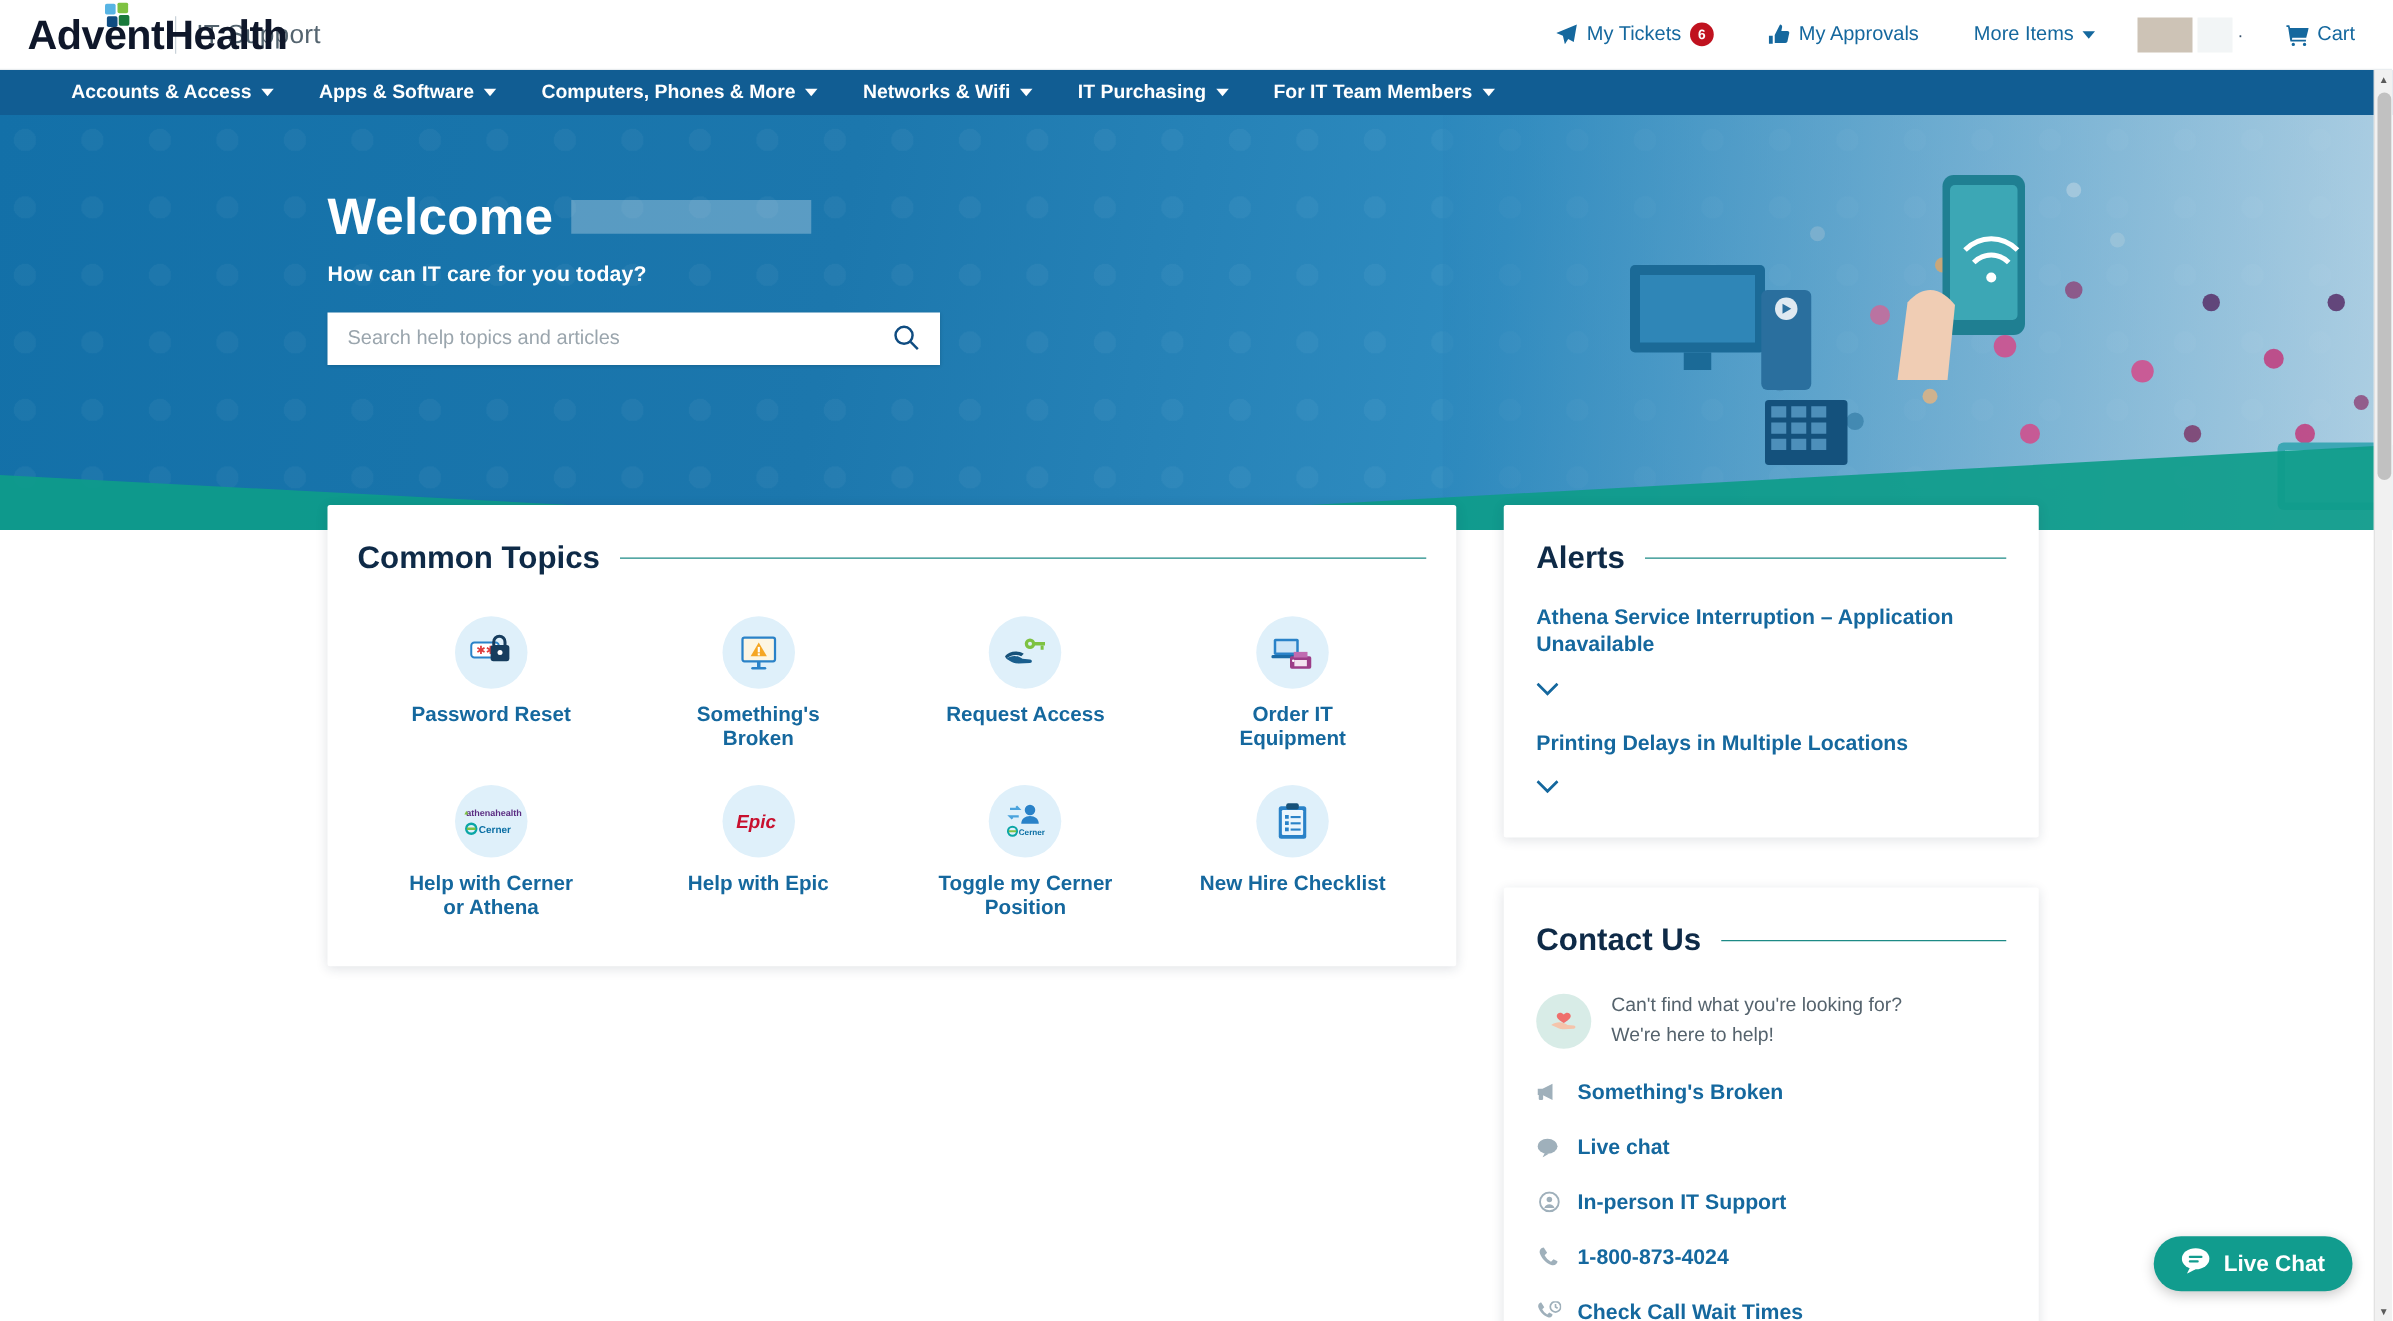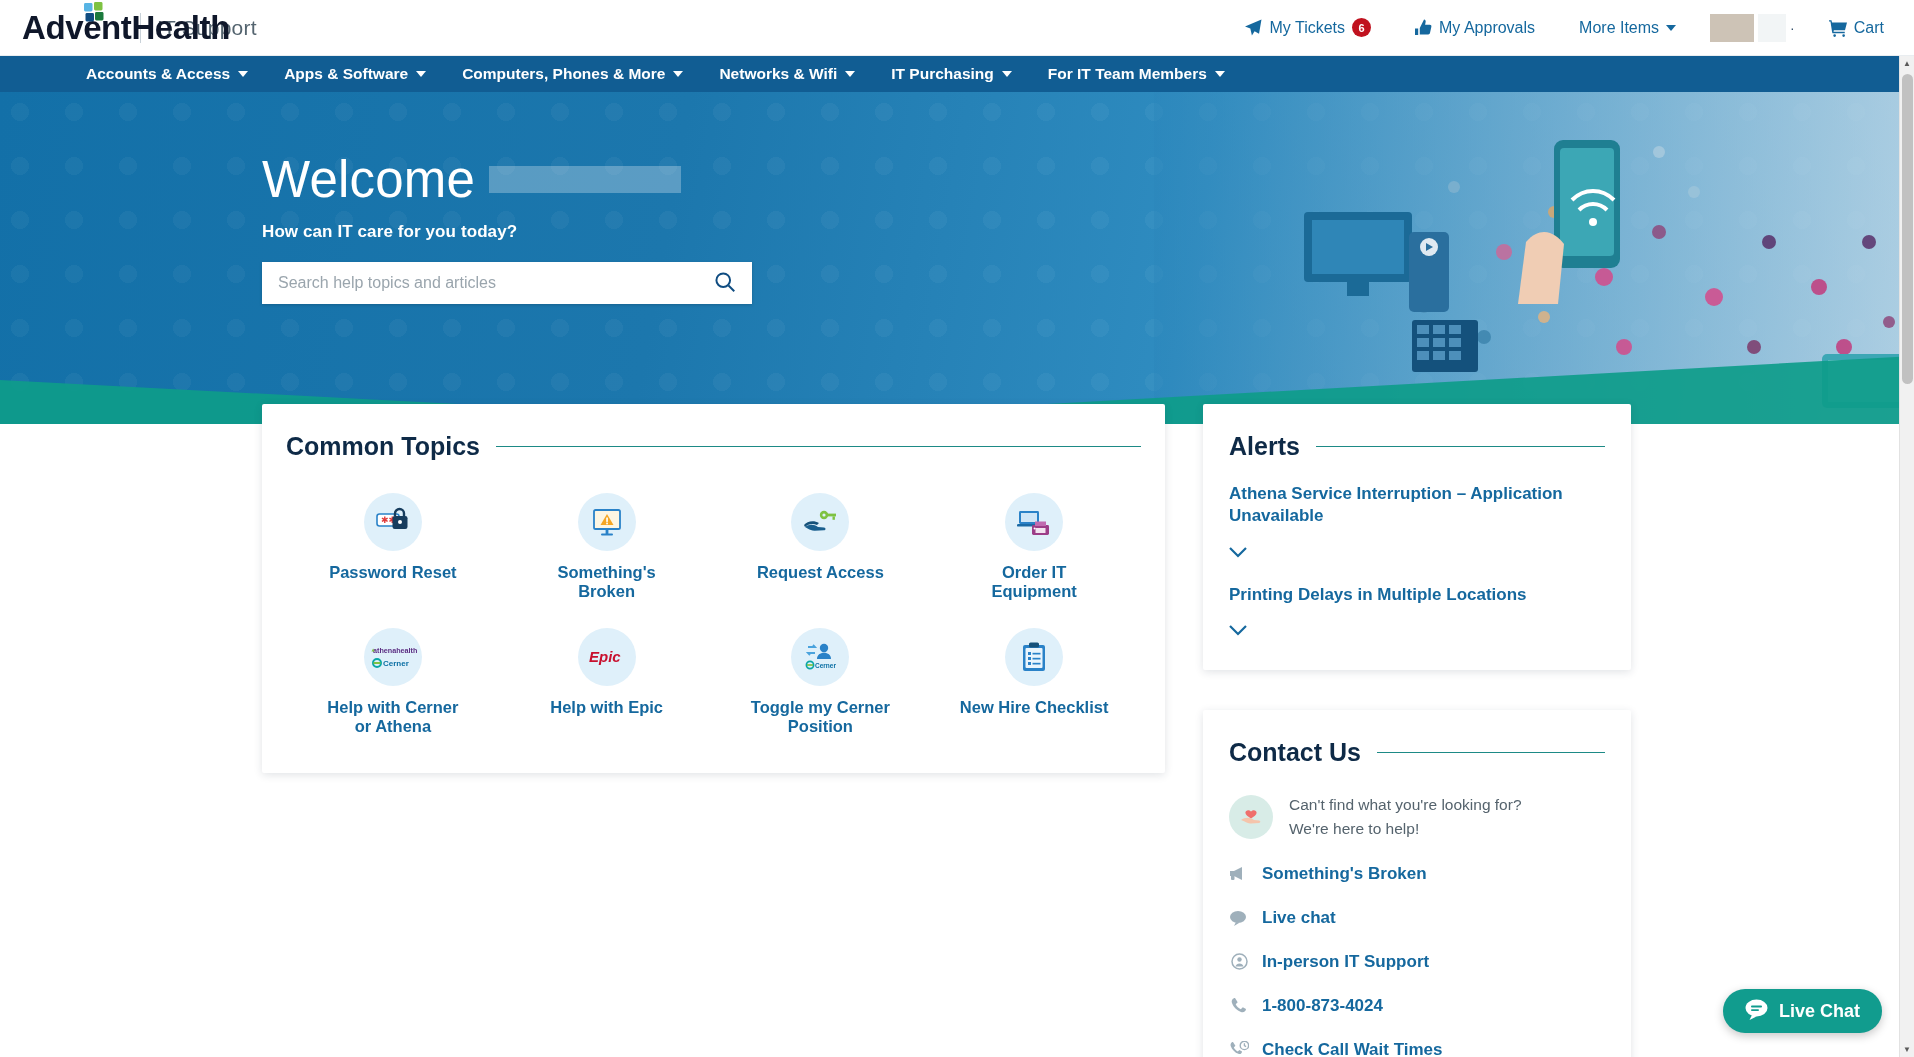--- a/index.html
+++ b/index.html
@@ -41,21 +41,21 @@
   }
   .user-chip { display:flex; align-items:center; gap:4px; padding:0 12px; }
   .user-redact { width:44px; height:28px; background:#cdc3b6; }
   .user-redact2 { width:28px; height:28px; background:#f2f5f6; }
   .user-dot { color:#35506a; font-size:14px; }
   .cart-link { padding-right: 8px; }
 
   
   .mainnav {
     height: 36px; background: #115d93; display:flex; align-items:center;
-    padding-left: 68px; gap: 0;
+    padding-left: 39px; gap: 0;
   }
   .nav-item {
     color:#ffffff; font-size:15.5px; font-weight:600; padding: 0 18px;
     display:flex; align-items:center; gap:8px; cursor:pointer; white-space:nowrap;
     height:36px;
   }
   .caret { width:0; height:0; border-left:5px solid transparent; border-right:5px solid transparent;
            border-top:6px solid currentColor; display:inline-block; }
 
   
@@ -65,21 +65,21 @@
   }
   .hero-dots { position:absolute; inset:0; opacity:.55;
     background-image:
       radial-gradient(circle 9px at 20px 20px, rgba(255,255,255,.07) 99%, transparent 100%);
     background-size: 54px 54px;
   }
   .hero-art { position:absolute; right:0; top:0; width:760px; height:332px; }
   .hero-wave { position:absolute; left:0; bottom:-2px; width:100%; height:92px; }
   .hero-inner { position:relative; padding: 58px 0 0 262px; z-index:3; }
   .welcome-row { display:flex; align-items:center; gap:14px; }
-  .welcome-text { color:#fff; font-size:51px; font-weight:400; letter-spacing:.2px; }
+  .welcome-text { color:#fff; font-size:41px; font-weight:700; letter-spacing:.2px; }
   .welcome-redact { width:192px; height:27px; background:rgba(255,255,255,.28); }
   .hero-sub { color:#fff; font-size:17px; font-weight:600; margin-top:13px; letter-spacing:.1px; }
   .searchbox {
     margin-top: 20px; width: 490px; height: 42px; background:#fff;
     display:flex; align-items:center; padding: 0 16px;
     box-shadow: 0 1px 3px rgba(0,0,0,.18);
   }
   .searchbox input {
     flex:1; border:none; outline:none; font-size:16px; color:#34434d;
     font-family:"Liberation Sans", sans-serif; background:transparent;

